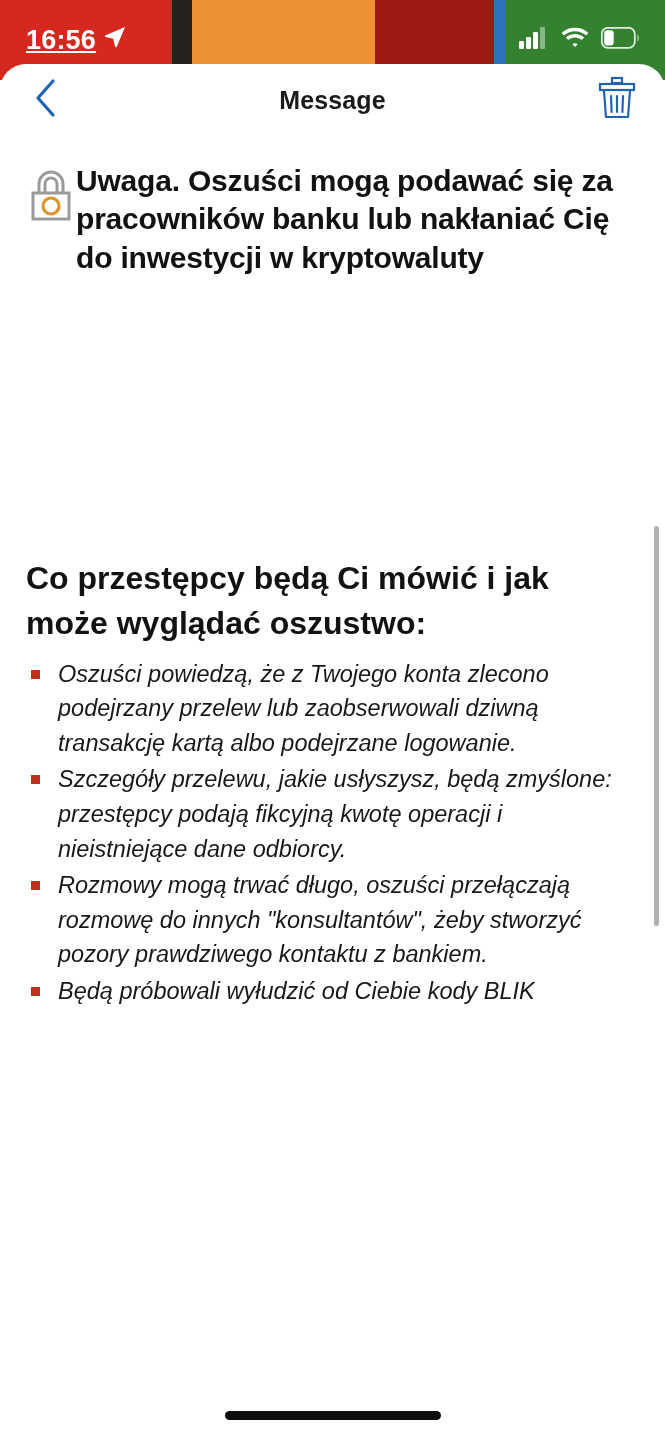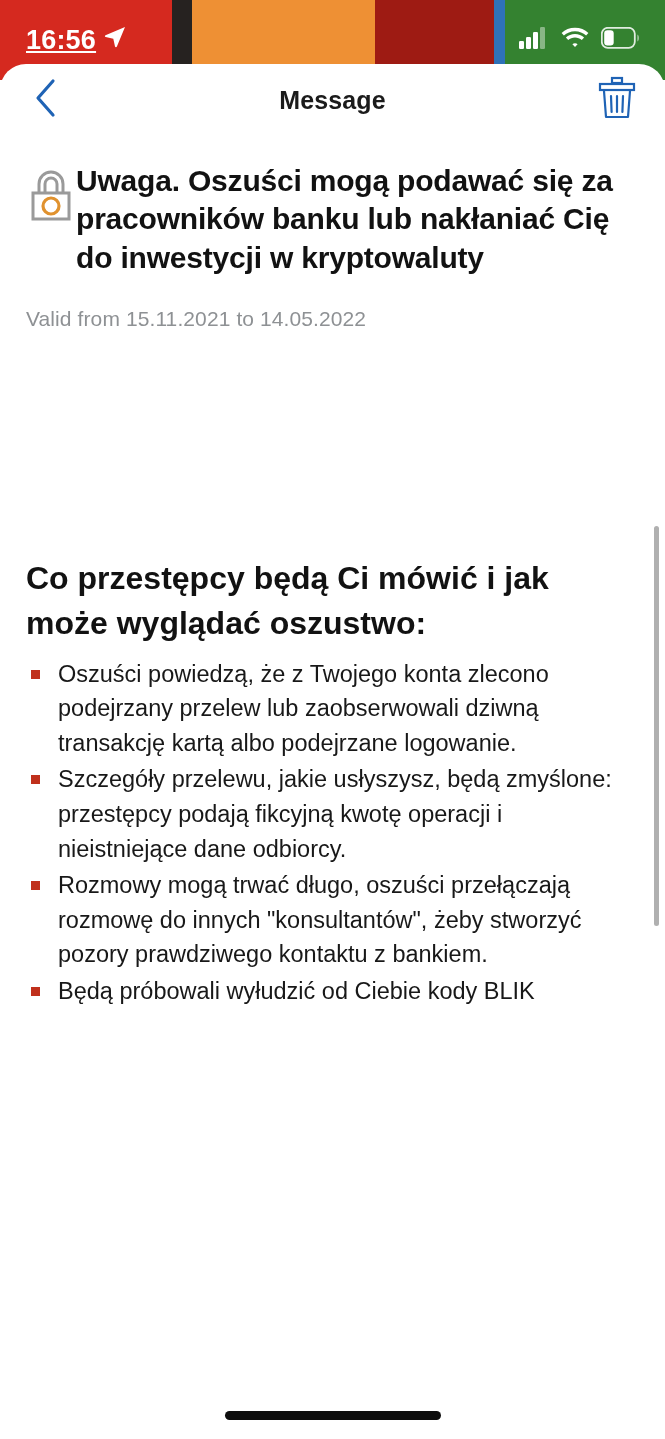--- a/index.html
+++ b/index.html
@@ -80,21 +80,21 @@
     font-size:23.5px; line-height:1.48; color:#181818; font-weight:400;
     letter-spacing:0;
   }
   .subhead {
     margin-top:32px; font-size:32px; line-height:1.42;
     font-weight:700; color:#121212;
   }
   ul.bullets { list-style:none; margin-top:10px; }
   ul.bullets li {
     position:relative; padding-left:32px; margin-bottom:2px;
-    font-size:23.5px; line-height:1.47; color:#181818;
+    font-size:23.5px; line-height:1.47; color:#181818;font-style:italic;
   }
   ul.bullets li::before {
     content:""; position:absolute; left:5px; top:13px;
     width:9px; height:9px; background:#c0301c;
   }
 
   
   .scrollbar {
     position:absolute; right:6px; top:462px;
     width:5px; height:400px; border-radius:3px; background:#b0b0b0;
@@ -187,21 +187,20 @@
         <svg width="50" height="56" viewBox="0 0 50 56">
           <path d="M13 24V16a12 12 0 0 1 24 0v8" fill="none" stroke="#9a9a9a" stroke-width="3"></path>
           <path d="M19 24v-8a6 6 0 0 1 12 0v8" fill="none" stroke="#9a9a9a" stroke-width="3"></path>
           <rect x="7" y="25" width="36" height="26" fill="none" stroke="#9a9a9a" stroke-width="3"></rect>
           <circle cx="25" cy="38" r="8" fill="none" stroke="#e0922f" stroke-width="3.2"></circle>
         </svg>
       </div>
       <h1 class="msg-title">Uwaga. Oszuści mogą podawać się za pracowników banku lub nakłaniać Cię do inwestycji w kryptowaluty</h1>
     </div>
 
-    <div class="msg-valid">Valid from 15.11.2021 to 14.05.2022</div>
 
     <div class="msg-body">
 
       <p class="subhead">Co przestępcy będą Ci mówić i jak może wyglądać oszustwo:</p>
 
       <ul class="bullets">
         <li>Oszuści powiedzą, że z Twojego konta zlecono podejrzany przelew lub zaobserwowali dziwną transakcję kartą albo podejrzane logowanie.</li>
         <li>Szczegóły przelewu, jakie usłyszysz, będą zmyślone: przestępcy podają fikcyjną kwotę operacji i nieistniejące dane odbiorcy.</li>
         <li>Rozmowy mogą trwać długo, oszuści przełączają rozmowę do innych "konsultantów", żeby stworzyć pozory prawdziwego kontaktu z bankiem.</li>
         <li>Będą próbowali wyłudzić od Ciebie kody BLIK</li>

